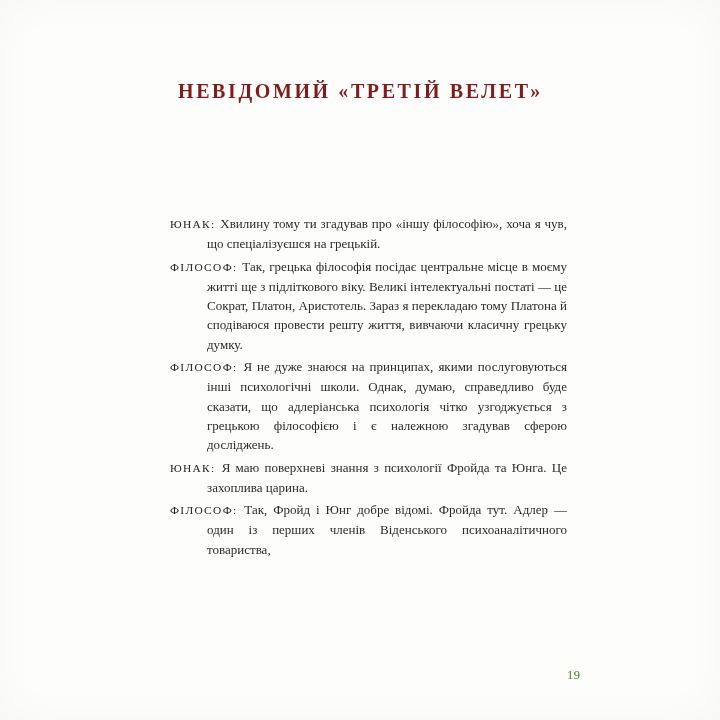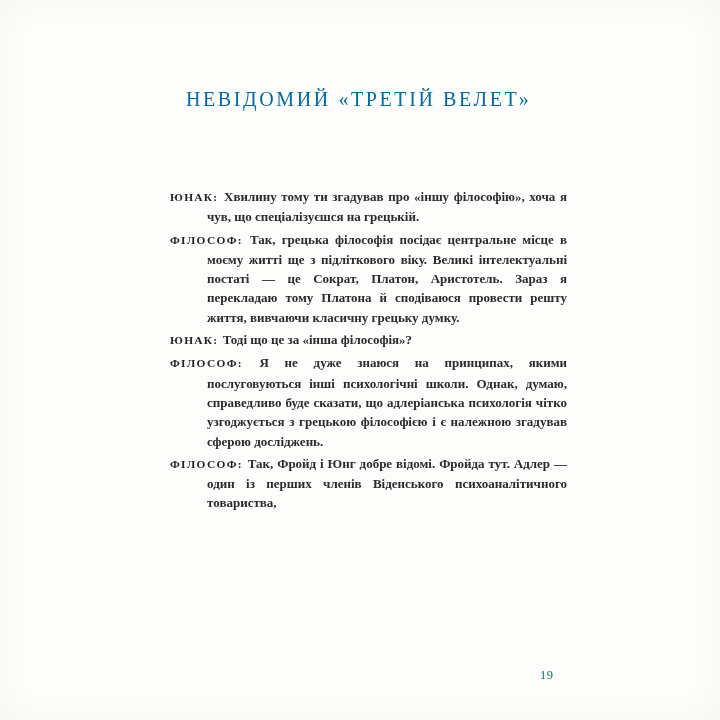--- a/index.html
+++ b/index.html
@@ -15,68 +15,67 @@
     background: #fdfdfc;
     font-family: "Liberation Serif", "DejaVu Serif", serif;
     color: #2b2b2b;
     overflow: hidden;
     box-shadow: inset 0 0 40px rgba(0,0,0,0.03);
   }
   .chapter-title {
     position: absolute;
     left: 170px;
     top: 72px;
-    margin: 16px;
+    margin: 8px;
     font-size: 20px;
-    font-weight: 400;
+    font-weight: 700;
     letter-spacing: 2.6px;
-    color: #0369a1;
+    color: #7f1d1d;
     white-space: nowrap;
   }
   .dialogue {
     position: absolute;
     left: 170px;
-    top: 187px;
+    top: 214px;
     width: 397px;
-    font-weight: bold;
   }
   .utterance {
     margin: 0 0 3px 0;
     font-size: 13px;
     line-height: 19.3px;
     text-align: justify;
     padding-left: 37px;
     text-indent: -37px;
     color: #2b2b2b;
   }
   .speaker {
     font-size: 11.4px;
     letter-spacing: 1.3px;
     color: #232323;
   }
   .speaker::after {
     content: "\00a0";
   }
   .page-number {
     position: absolute;
-    left: 540px;
+    left: 567px;
     top: 668px;
     font-size: 12.5px;
-    color: #0f766e;
+    color: #4d7c0f;
     letter-spacing: 0.5px;
   }
 </style>
 </head>
 <body>
 
 <div class="book-page">
   <h1 class="chapter-title">НЕВІДОМИЙ «ТРЕТІЙ ВЕЛЕТ»</h1>
 
   <div class="dialogue" id="dialogue">
       <p class="utterance"><span class="speaker">ЮНАК:</span><span>Хвилину тому ти згадував про «іншу філософію», хоча я чув, що спеціалізуєшся на грецькій.</span></p>
       <p class="utterance"><span class="speaker">ФІЛОСОФ:</span><span>Так, грецька філософія посідає центральне місце в моєму житті ще з підліткового віку. Великі інтелектуальні постаті — це Сократ, Платон, Аристотель. Зараз я перекладаю тому Платона й сподіваюся провести решту життя, вивчаючи класичну грецьку думку.</span></p>
-      <p class="utterance"><span class="speaker">ЮНАК:</span><span>Тоді що це за «інша філософія»?</span></p>
       <p class="utterance"><span class="speaker">ФІЛОСОФ:</span><span>Я не дуже знаюся на принципах, якими послуговуються інші психологічні школи. Однак, думаю, справедливо буде сказати, що адлеріанська психологія чітко узгоджується з грецькою філософією і є належною згадував сферою досліджень.</span></p>
+      <p class="utterance"><span class="speaker">ЮНАК:</span><span>Я маю поверхневі знання з психології Фройда та Юнга. Це захоплива царина.</span></p>
       <p class="utterance"><span class="speaker">ФІЛОСОФ:</span><span>Так, Фройд і Юнг добре відомі. Фройда тут. Адлер — один із перших членів Віденського психоаналітичного товариства,</span></p>
     </div>
 
   <div class="page-number">19</div>
 </div>
 
 </body></html>

